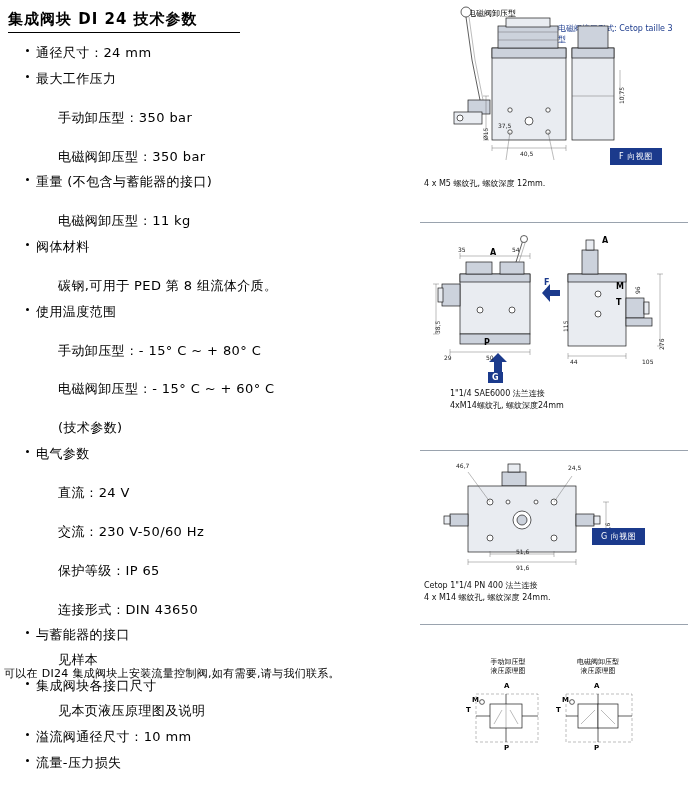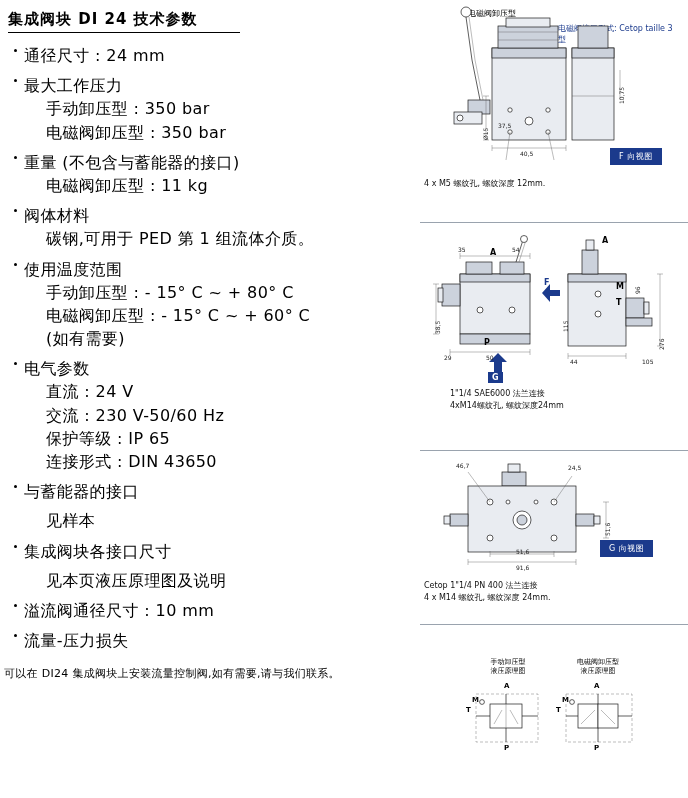--- a/index.html
+++ b/index.html
@@ -35,24 +35,24 @@
     top: 10px;
     font-size: 15px;
     font-weight: bold;
     letter-spacing: 1px;
     border-bottom: 1px solid #000;
     padding-bottom: 3px;
     width: 232px;
   }
   .spec-list {
     position: absolute;
-    left: 12px;
+    left: 24px;
     top: 44px;
     width: 410px;
-    font-size: 16px;
+    font-size: 13px;
     line-height: 1.45;
   }
   .bullet-row {
     position: relative;
     padding-left: 12px;
     margin-top: 7px;
   }
   .bullet-row:first-child { margin-top: 0; }
   .bullet-row .dot {
     position: absolute;
@@ -62,21 +62,21 @@
     height: 3px;
     background: #000;
     border-radius: 50%;
   }
   .bullet-label {
     display: inline-block;
     letter-spacing: 0.4px;
   }
   .sub-line {
     padding-left: 22px;
-    margin-top: 0;
+    margin-top: 20px;
     letter-spacing: 0.4px;
   }
   .sub-line.tight { margin-top: 6px; }
   .footer-note {
     position: absolute;
     left: 4px;
     top: 666px;
     font-size: 11px;
     letter-spacing: 0.3px;
     width: 420px;
@@ -184,29 +184,29 @@
 
       <div class="bullet-row">
         <span class="dot"></span>
         <span class="bullet-label">重量 (不包含与蓄能器的接口)</span>
         <div class="sub-line">电磁阀卸压型 : 11 kg</div>
       </div>
 
       <div class="bullet-row">
         <span class="dot"></span>
         <span class="bullet-label">阀体材料</span>
-        <div class="sub-line">碳钢,可用于 PED 第 1 组流体介质。</div>
+        <div class="sub-line">碳钢,可用于 PED 第 8 组流体介质。</div>
       </div>
 
       <div class="bullet-row">
         <span class="dot"></span>
         <span class="bullet-label">使用温度范围</span>
         <div class="sub-line">手动卸压型 : - 15° C ~ + 80° C</div>
         <div class="sub-line">电磁阀卸压型 : - 15° C ~ + 60° C</div>
-        <div class="sub-line">(如有需要)</div>
+        <div class="sub-line">(技术参数)</div>
       </div>
 
       <div class="bullet-row">
         <span class="dot"></span>
         <span class="bullet-label">电气参数</span>
         <div class="sub-line">直流 : 24 V</div>
         <div class="sub-line">交流 : 230 V-50/60 Hz</div>
         <div class="sub-line">保护等级 : IP 65</div>
         <div class="sub-line">连接形式 : DIN 43650</div>
       </div>
@@ -412,21 +412,21 @@
         <line x1="70" y1="44" x2="48" y2="14" class="ln-thin"></line>
         <line x1="134" y1="44" x2="152" y2="18" class="ln-thin"></line>
       </svg>
 
       <div class="dim-txt" style="left:36px; top:4px;">46,7</div>
       <div class="dim-txt" style="left:148px; top:6px;">24,5</div>
       <div class="dim-txt" style="left:96px; top:90px;">51,6</div>
       <div class="dim-txt" style="left:96px; top:106px;">91,6</div>
       <div class="dim-txt vert" style="left:184px; top:78px;">51,6</div>
 
-      <div class="blue-badge" style="position:absolute; left:180px; top:70px;margin-top:12px;">G 向视图</div>
+      <div class="blue-badge" style="position:absolute; left:172px; top:70px;">G 向视图</div>
 
       <div class="cap-dark" style="position:absolute; left:4px; top:122px;">Cetop 1"1/4 PN 400 法兰连接</div>
       <div class="cap-dark" style="position:absolute; left:4px; top:134px;">4 x M14 螺纹孔, 螺纹深度 24mm.</div>
 
       <div class="fig-sep" style="top:166px;"></div>
     </div>
 
     <div class="fig-block fig4">
       <div style="position:absolute; left:58px; top:2px; width:60px; text-align:center; font-size:7px; line-height:1.3; white-space:pre-line;">手动卸压型
 液压原理图</div>

